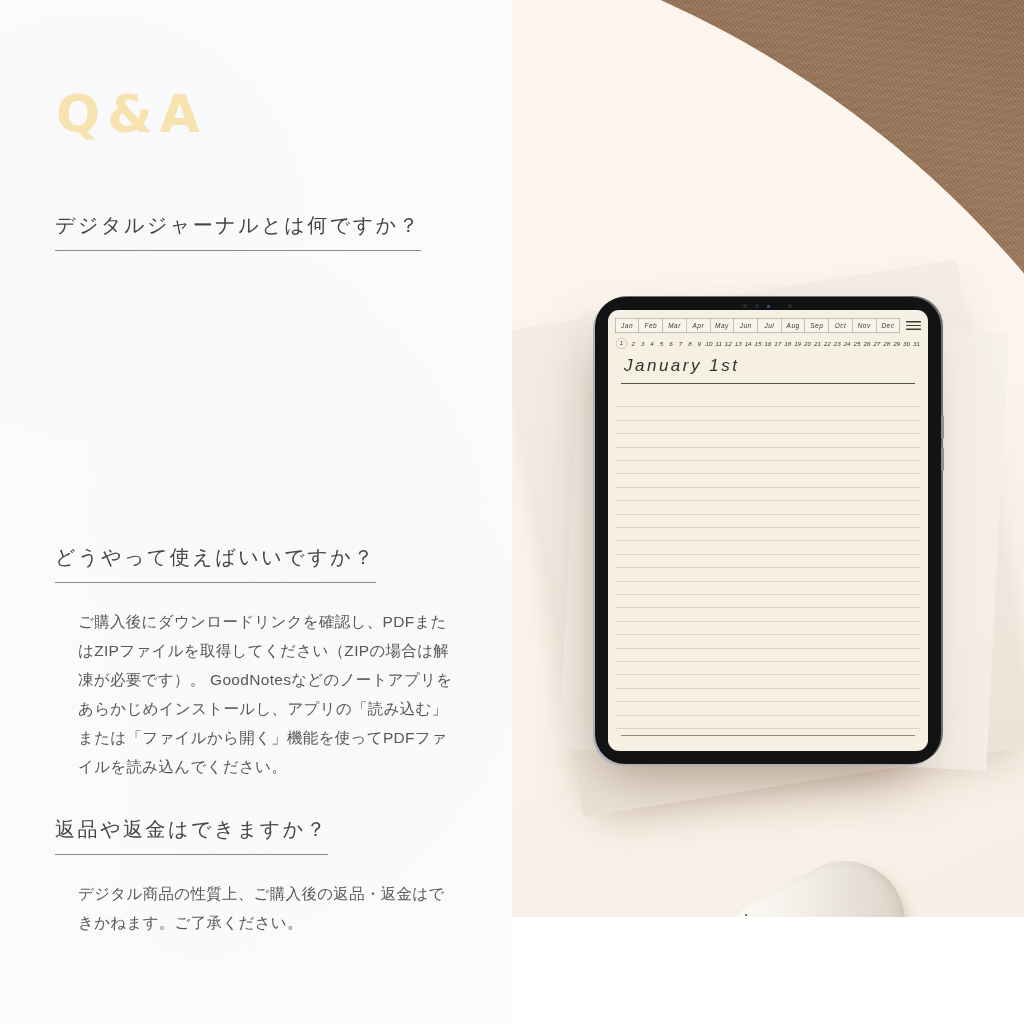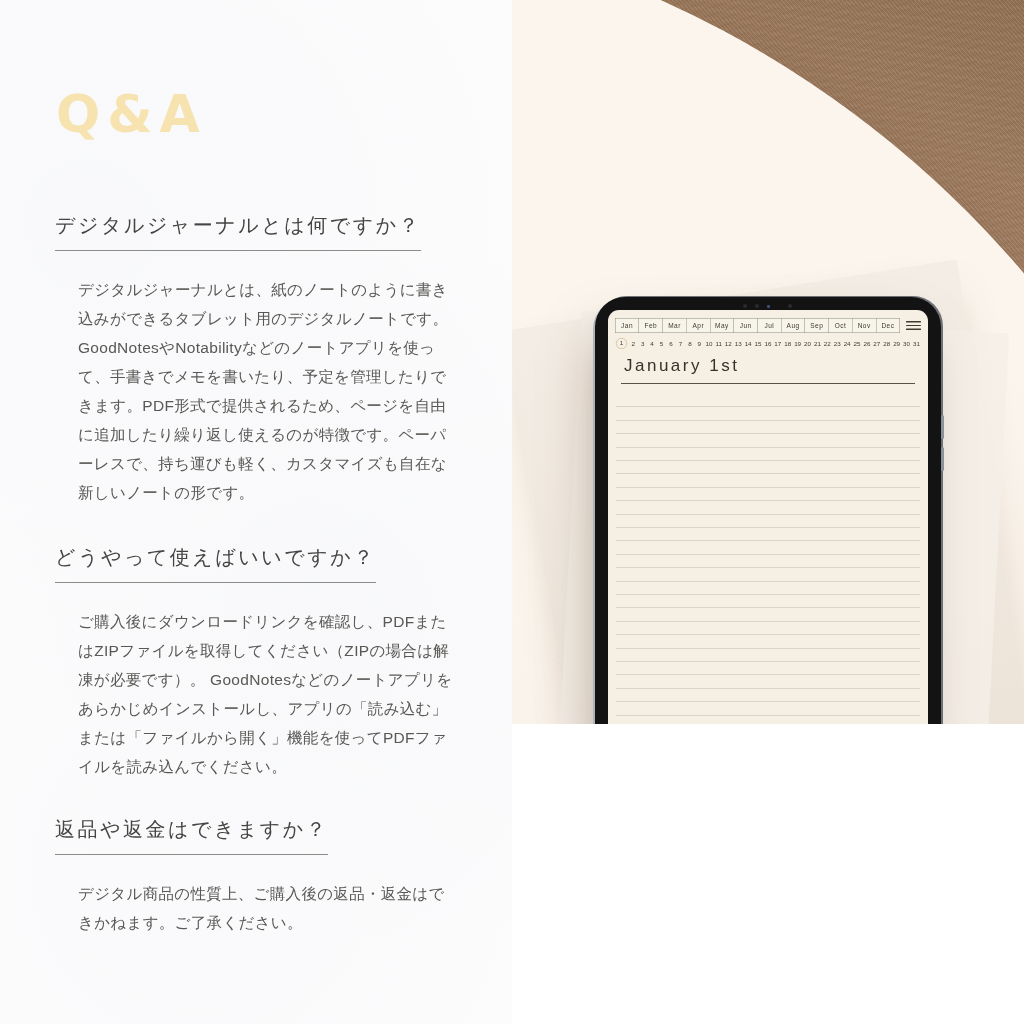--- a/index.html
+++ b/index.html
@@ -33,25 +33,26 @@
     border-bottom:1px solid #8b8b89;
   }
   .qa-answer {
     margin-top:24px; padding-left:23px; width:400px;
     font-size:15.5px; line-height:29px; letter-spacing:.3px;
     color:#595855;
   }
 
   
   .photo {
-    position:relative; width:512px; height:724px; overflow:hidden;
+    position:relative; width:512px; height:917px; overflow:hidden;
     background:
       repeating-linear-gradient(48deg, rgba(255,243,225,.12) 0 1px, rgba(0,0,0,0) 1px 3px),
       repeating-linear-gradient(-18deg, rgba(90,60,35,.07) 0 2px, rgba(0,0,0,0) 2px 7px),
       linear-gradient(205deg, #8E6D51 0%, #A9856A 45%, #C9A47D 100%);
+    font-style: italic;
   }
   .table-circle {
     position:absolute; left:-1307px; top:-91px; width:2064px; height:2064px;
     border-radius:50%;
     background:linear-gradient(155deg, #FBF5ED 42%, #F8EEE5 60%, #F1E4D7 100%);
     box-shadow:0 25px 55px rgba(95,65,40,.35);
   }
   .sheet { position:absolute; border-radius:3px; }
   .sheet.s1 {
     left:30px; top:292px; width:456px; height:492px;
@@ -178,21 +179,20 @@
 </head>
 <body>
 
 <div class="page">
 
   <div class="qa-panel">
     <div class="qa-title">Q&amp;A</div>
 
     <div class="qa-block b1">
       <div class="qa-question">デジタルジャーナルとは何ですか？</div>
-      <div class="qa-answer">デジタルジャーナルとは、紙のノートのように書き込みができるタブレット用のデジタルノートです。GoodNotesやNotabilityなどのノートアプリを使って、手書きでメモを書いたり、予定を管理したりできます。PDF形式で提供されるため、ページを自由に追加したり繰り返し使えるのが特徴です。ペーパーレスで、持ち運びも軽く、カスタマイズも自在な新しいノートの形です。</div>
     </div>
 
     <div class="qa-block b3">
       <div class="qa-question">返品や返金はできますか？</div>
       <div class="qa-answer">デジタル商品の性質上、ご購入後の返品・返金はできかねます。ご了承ください。</div>
     </div>
 
     <div class="qa-block b2">
       <div class="qa-question">どうやって使えばいいですか？</div>
       <div class="qa-answer">ご購入後にダウンロードリンクを確認し、PDFまたはZIPファイルを取得してください（ZIPの場合は解凍が必要です）。 GoodNotesなどのノートアプリをあらかじめインストールし、アプリの「読み込む」または「ファイルから開く」機能を使ってPDFファイルを読み込んでください。</div>

